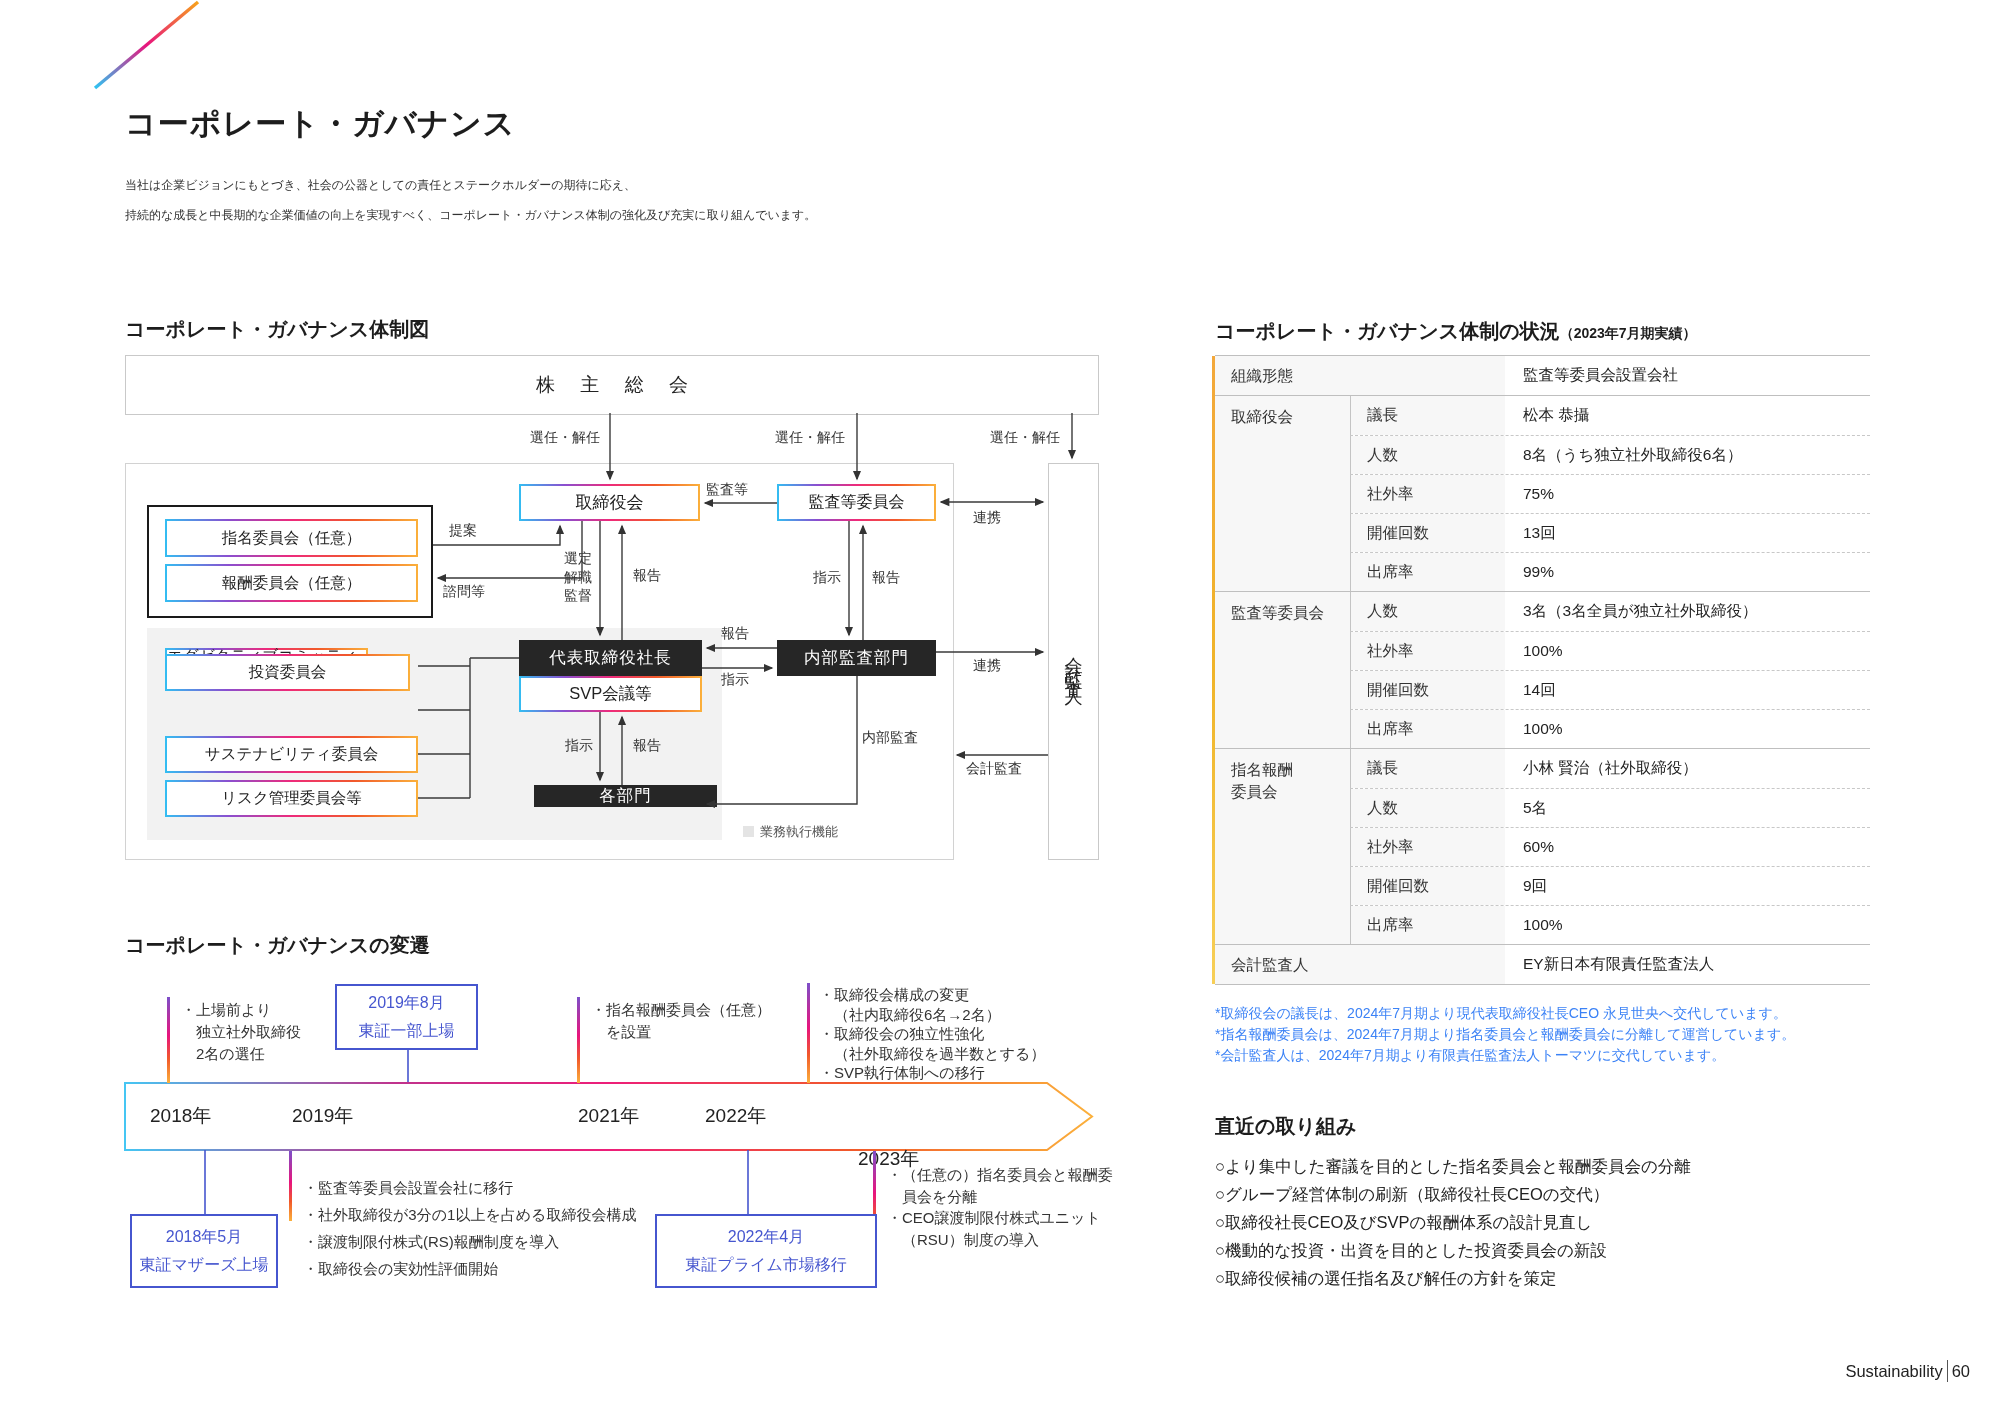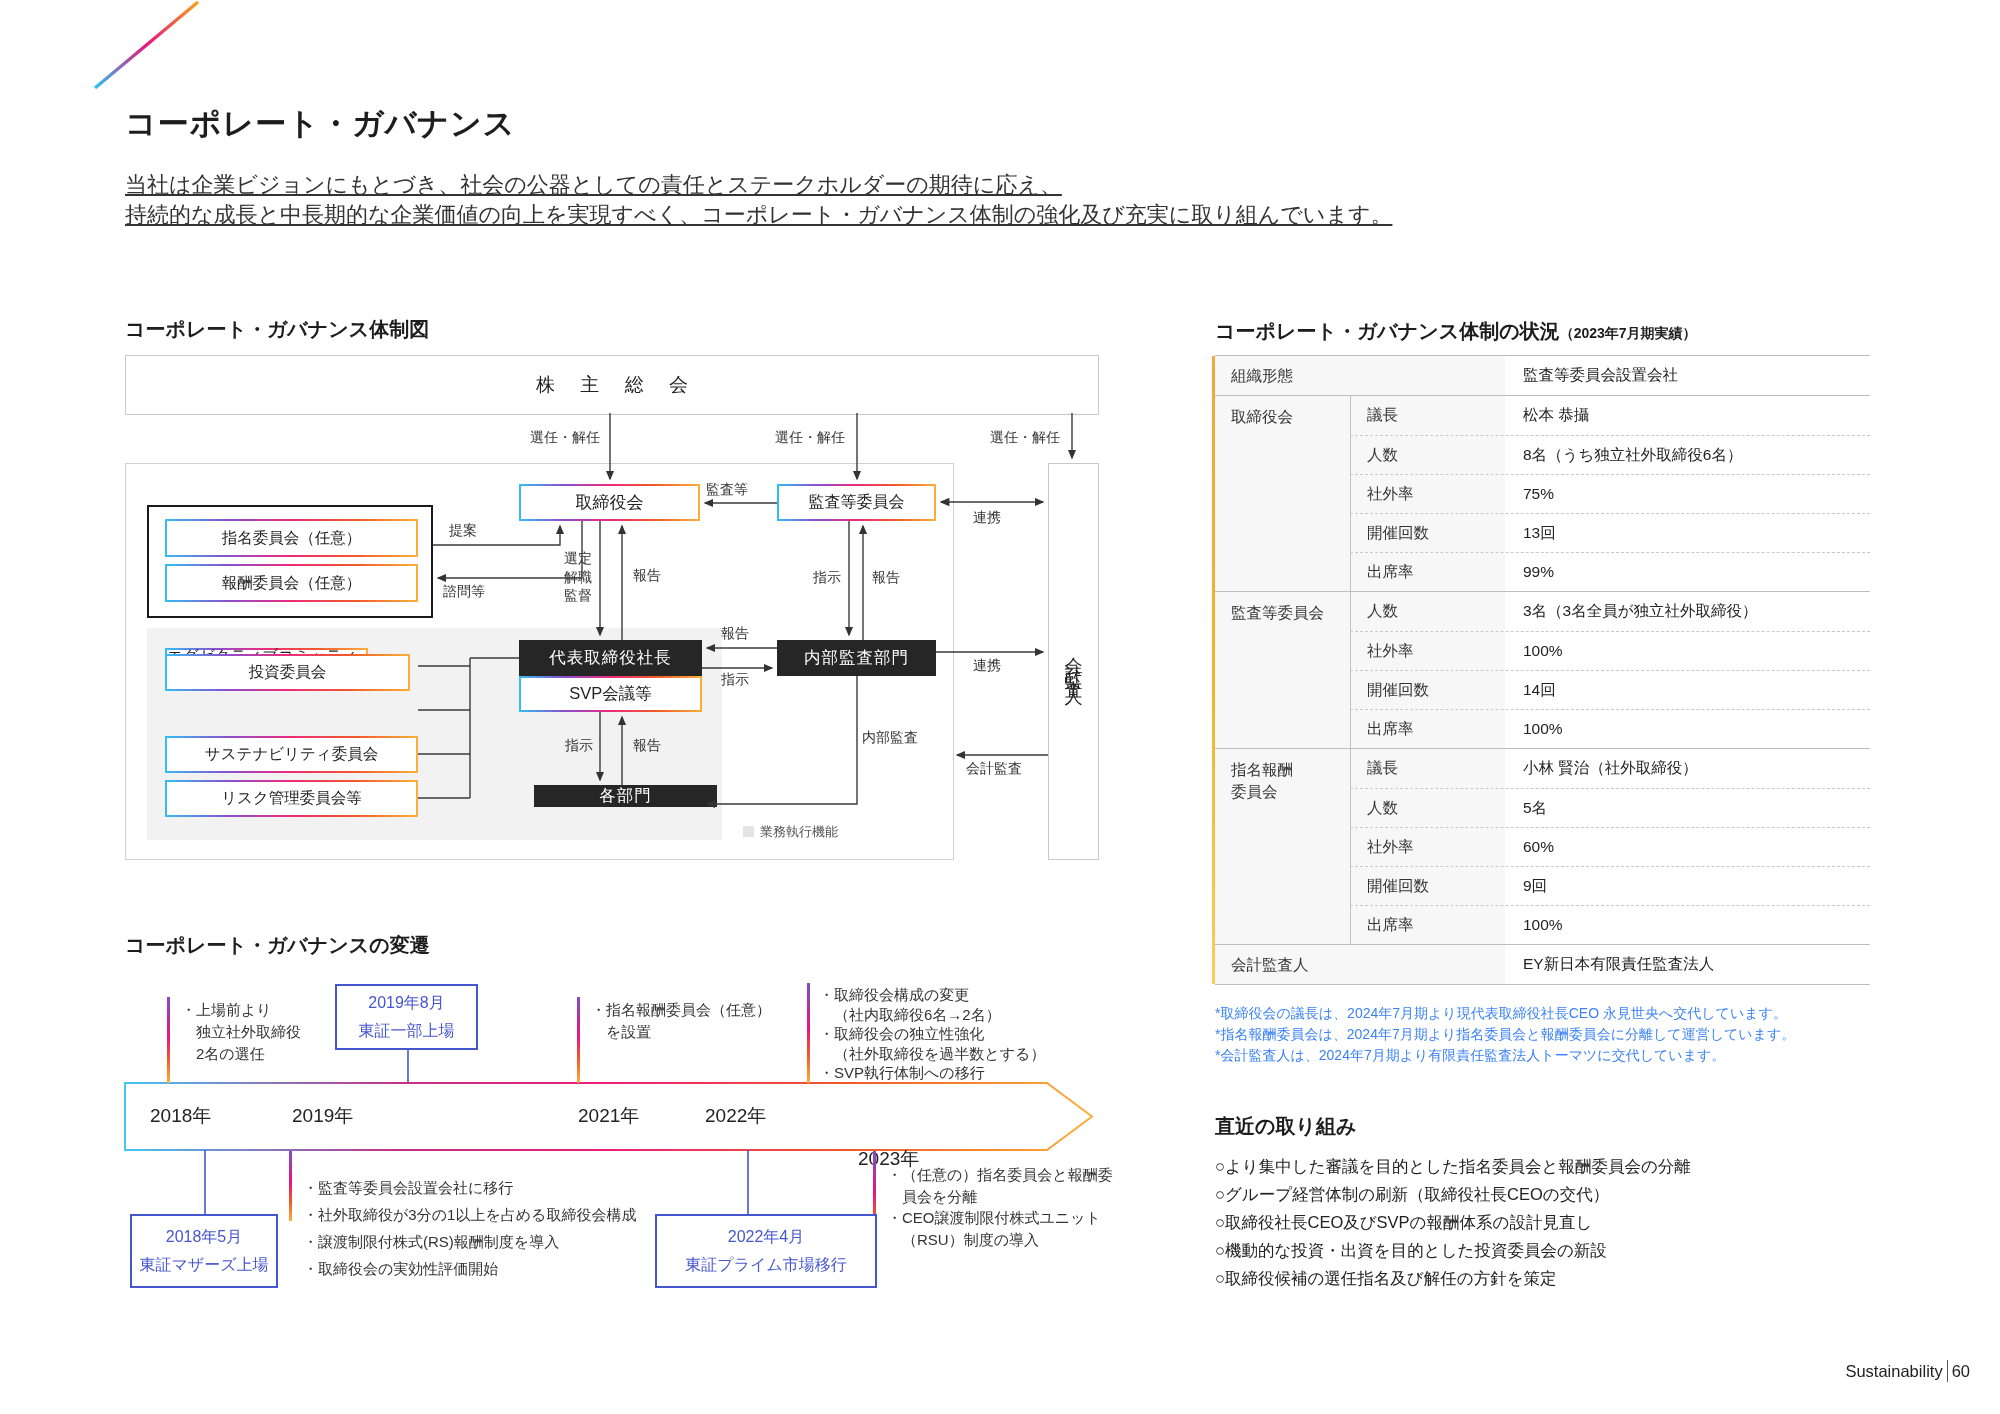--- a/index.html
+++ b/index.html
@@ -4,21 +4,21 @@
 <style>
   html,body{margin:0;padding:0;background:#ffffff;}
   .page{position:relative;width:2000px;height:1414px;background:#fff;overflow:hidden;
         font-family:"Liberation Sans","DejaVu Sans",sans-serif;color:#222;}
   .abs{position:absolute;}
   .overlay{position:absolute;inset:0;width:2000px;height:1414px;pointer-events:none;}
   .pre{white-space:pre-line;}
 
   
   .page-title{left:125px;top:103px;font-size:31px;font-weight:bold;color:#1d1d1d;letter-spacing:1px;}
-  .intro{left:125px;top:170px;font-size:22px;line-height:30px;color:#333;text-decoration:underline;}
+  .intro{left:125px;top:170px;font-size:12px;line-height:30px;color:#333;}
   .sec-h{font-size:20px;font-weight:bold;color:#1d1d1d;}
   .sec-h .note{font-size:14px;}
 
   
   .plainbox{position:absolute;border:1px solid #c9c9c9;background:#fff;display:flex;align-items:center;justify-content:center;}
   .gbox{position:absolute;background:linear-gradient(90deg,#33bef2 0%,#8a4fd0 25%,#ee2a7b 50%,#f1592a 75%,#fbb03b 100%);padding:2px;display:flex;box-sizing:border-box;}
   .gbox .in{flex:1;background:#fff;display:flex;align-items:center;justify-content:center;font-size:15.5px;color:#222;}
   .bbox{position:absolute;background:#262626;color:#fff;display:flex;align-items:center;justify-content:center;font-size:16.5px;letter-spacing:1px;}
   .cmte-outer{position:absolute;border:2px solid #1a1a1a;background:#fff;}
   .grayzone{position:absolute;background:#f2f2f2;}

